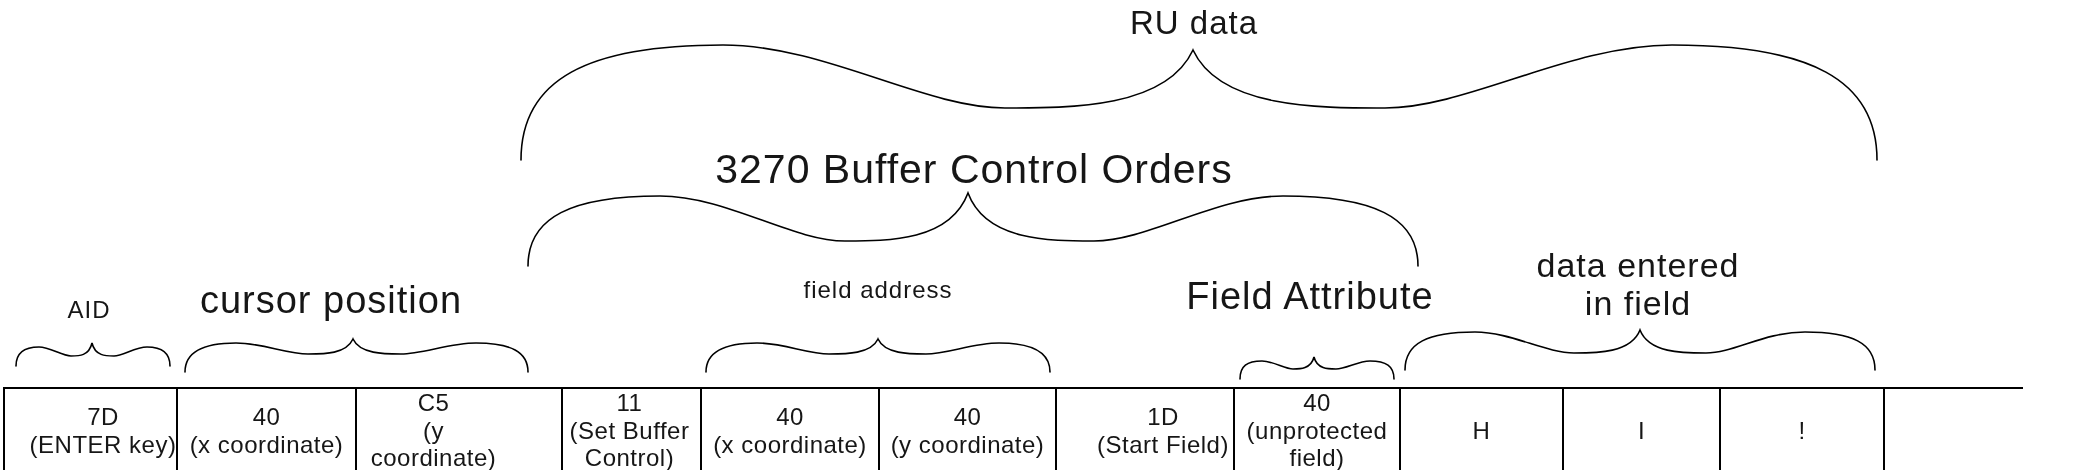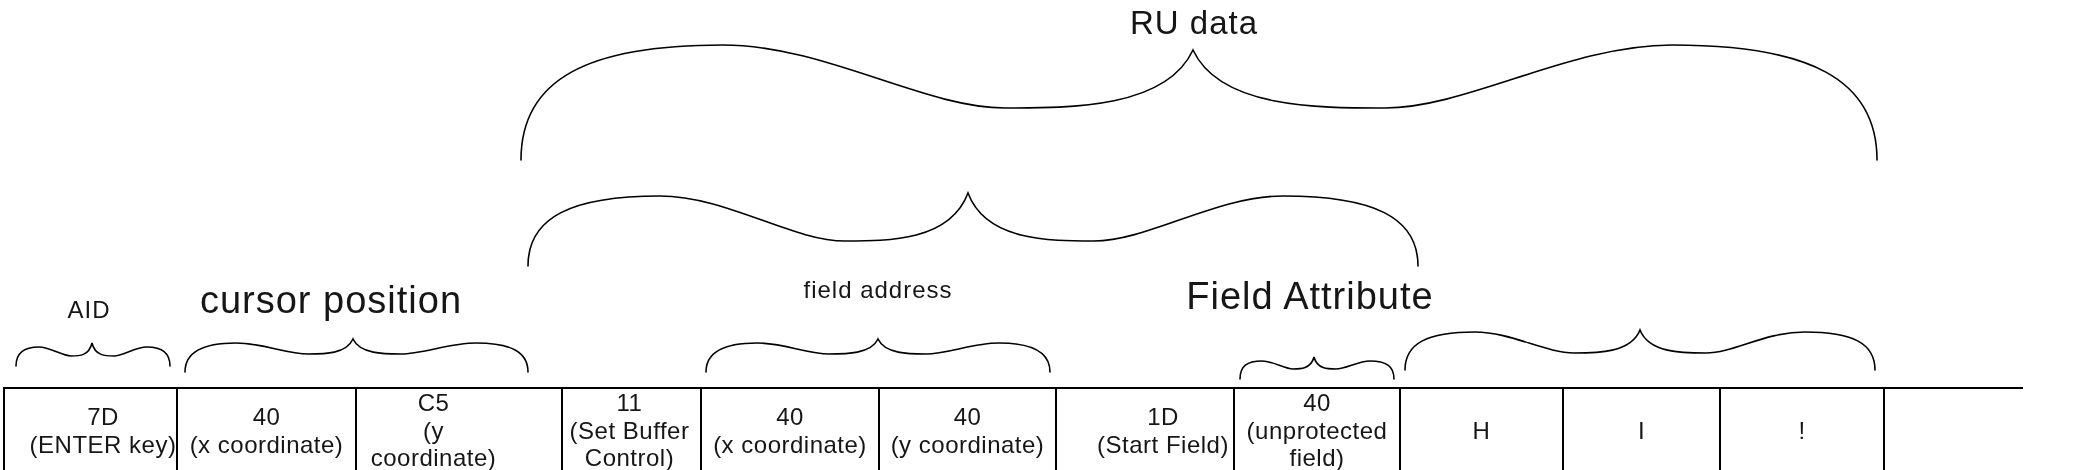--- a/index.html
+++ b/index.html
@@ -97,25 +97,30 @@
          C 885,346 909,346 926,346 C 947,346 973,335 999,335 C 1033,335 1050,344 1050,364"></path>
 
     <path d="M 1240,371 C 1240,358 1247,353 1262,353 C 1273,353 1285,361 1293,361 C 1300,361 1311,361 1314,349
          C 1317,361 1328,361 1336,361 C 1346,361 1358,353 1370,353 C 1386,353 1394,358 1394,371"></path>
 
     <path d="M 1405,362 C 1405,335 1428,324 1475,324 C 1511,324 1545,345 1574,345 C 1597,345 1631,345 1640,322
          C 1649,345 1682,345 1706,345 C 1734,345 1764,324 1805,324 C 1852,324 1875,335 1875,362"></path>
   </svg>
 
   <div class="label label-ru">RU data</div>
+  <div class="label label-bco">3270 Buffer Control Orders</div>
   <div class="label label-aid">AID</div>
   <div class="label label-cursor">cursor position</div>
   <div class="label label-fieldaddr">field address</div>
   <div class="label label-fac">
     <div>Field Attribute</div>
+  </div>
+  <div class="label label-dataent">
+    <div>data entered</div>
+    <div>in field</div>
   </div>
 
   <div class="hline" id="table-top-border"></div>
   <div class="hline" id="table-bottom-border"></div>
 
   <div class="cell" style="left:3px;width:198px">
     <div class="cell-value">7D</div>
     <div class="cell-desc">(ENTER key)</div>
   </div>
   <div class="cell" style="left:176px;width:179px">

